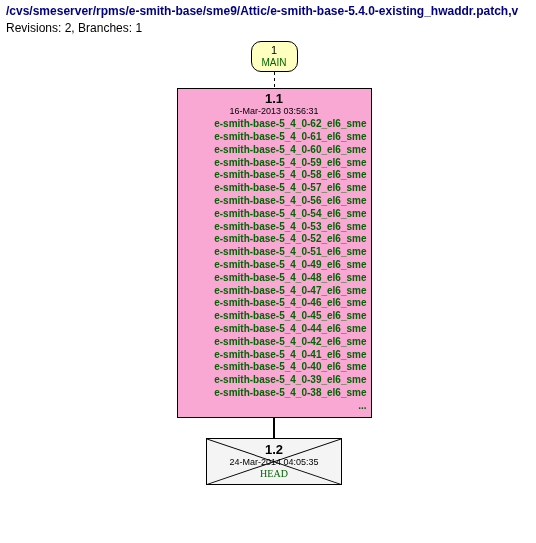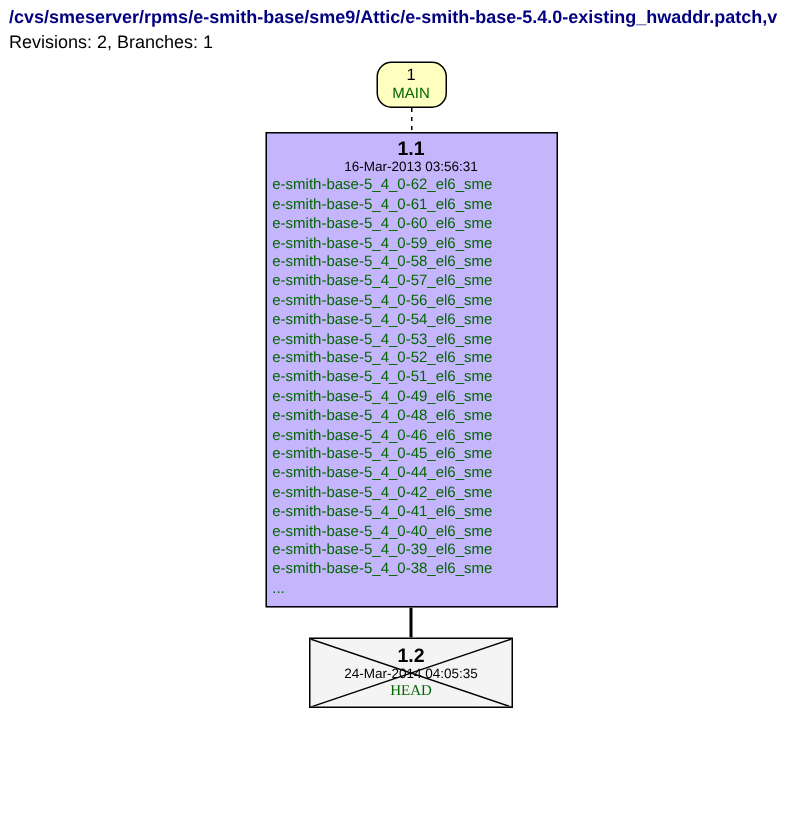--- a/index.html
+++ b/index.html
@@ -69,37 +69,38 @@
     margin: 0 auto;
     height: 20px;
   }
   .rev-box {
     background: #f0f0c0;
     width: 195px;
     padding: 2px 4px 4px;
     background-image: linear-gradient(#f0f0c0,#f0f0c0);
   }
   .box-green {
-    background: #c4b5fd;
+    background: #f9a8d4;
   }
   .rev-num {
     font-weight: bold;
     font-size: 13px;
     color: #000;
   }
   .rev-date {
     font-size: 9px;
     color: #000;
     margin-bottom: 1px;
   }
   .tag-list {
     color: #006600;
     font-size: 10px;
     line-height: 1.28;
-    text-align: left;
+    text-align: right;
+    font-weight: bold;
   }
   .tag-list div { white-space: nowrap; }
   .ellipsis {
     color: #006600;
     font-size: 10px;
   }
   .del-box {
     background: #f4f4f4;
     width: 136px;
     padding: 3px 6px 4px;
@@ -151,20 +152,21 @@
       <div>e-smith-base-5_4_0-59_el6_sme</div>
       <div>e-smith-base-5_4_0-58_el6_sme</div>
       <div>e-smith-base-5_4_0-57_el6_sme</div>
       <div>e-smith-base-5_4_0-56_el6_sme</div>
       <div>e-smith-base-5_4_0-54_el6_sme</div>
       <div>e-smith-base-5_4_0-53_el6_sme</div>
       <div>e-smith-base-5_4_0-52_el6_sme</div>
       <div>e-smith-base-5_4_0-51_el6_sme</div>
       <div>e-smith-base-5_4_0-49_el6_sme</div>
       <div>e-smith-base-5_4_0-48_el6_sme</div>
+      <div>e-smith-base-5_4_0-47_el6_sme</div>
       <div>e-smith-base-5_4_0-46_el6_sme</div>
       <div>e-smith-base-5_4_0-45_el6_sme</div>
       <div>e-smith-base-5_4_0-44_el6_sme</div>
       <div>e-smith-base-5_4_0-42_el6_sme</div>
       <div>e-smith-base-5_4_0-41_el6_sme</div>
       <div>e-smith-base-5_4_0-40_el6_sme</div>
       <div>e-smith-base-5_4_0-39_el6_sme</div>
       <div>e-smith-base-5_4_0-38_el6_sme</div>
       <div class="ellipsis">...</div>
     </div>

